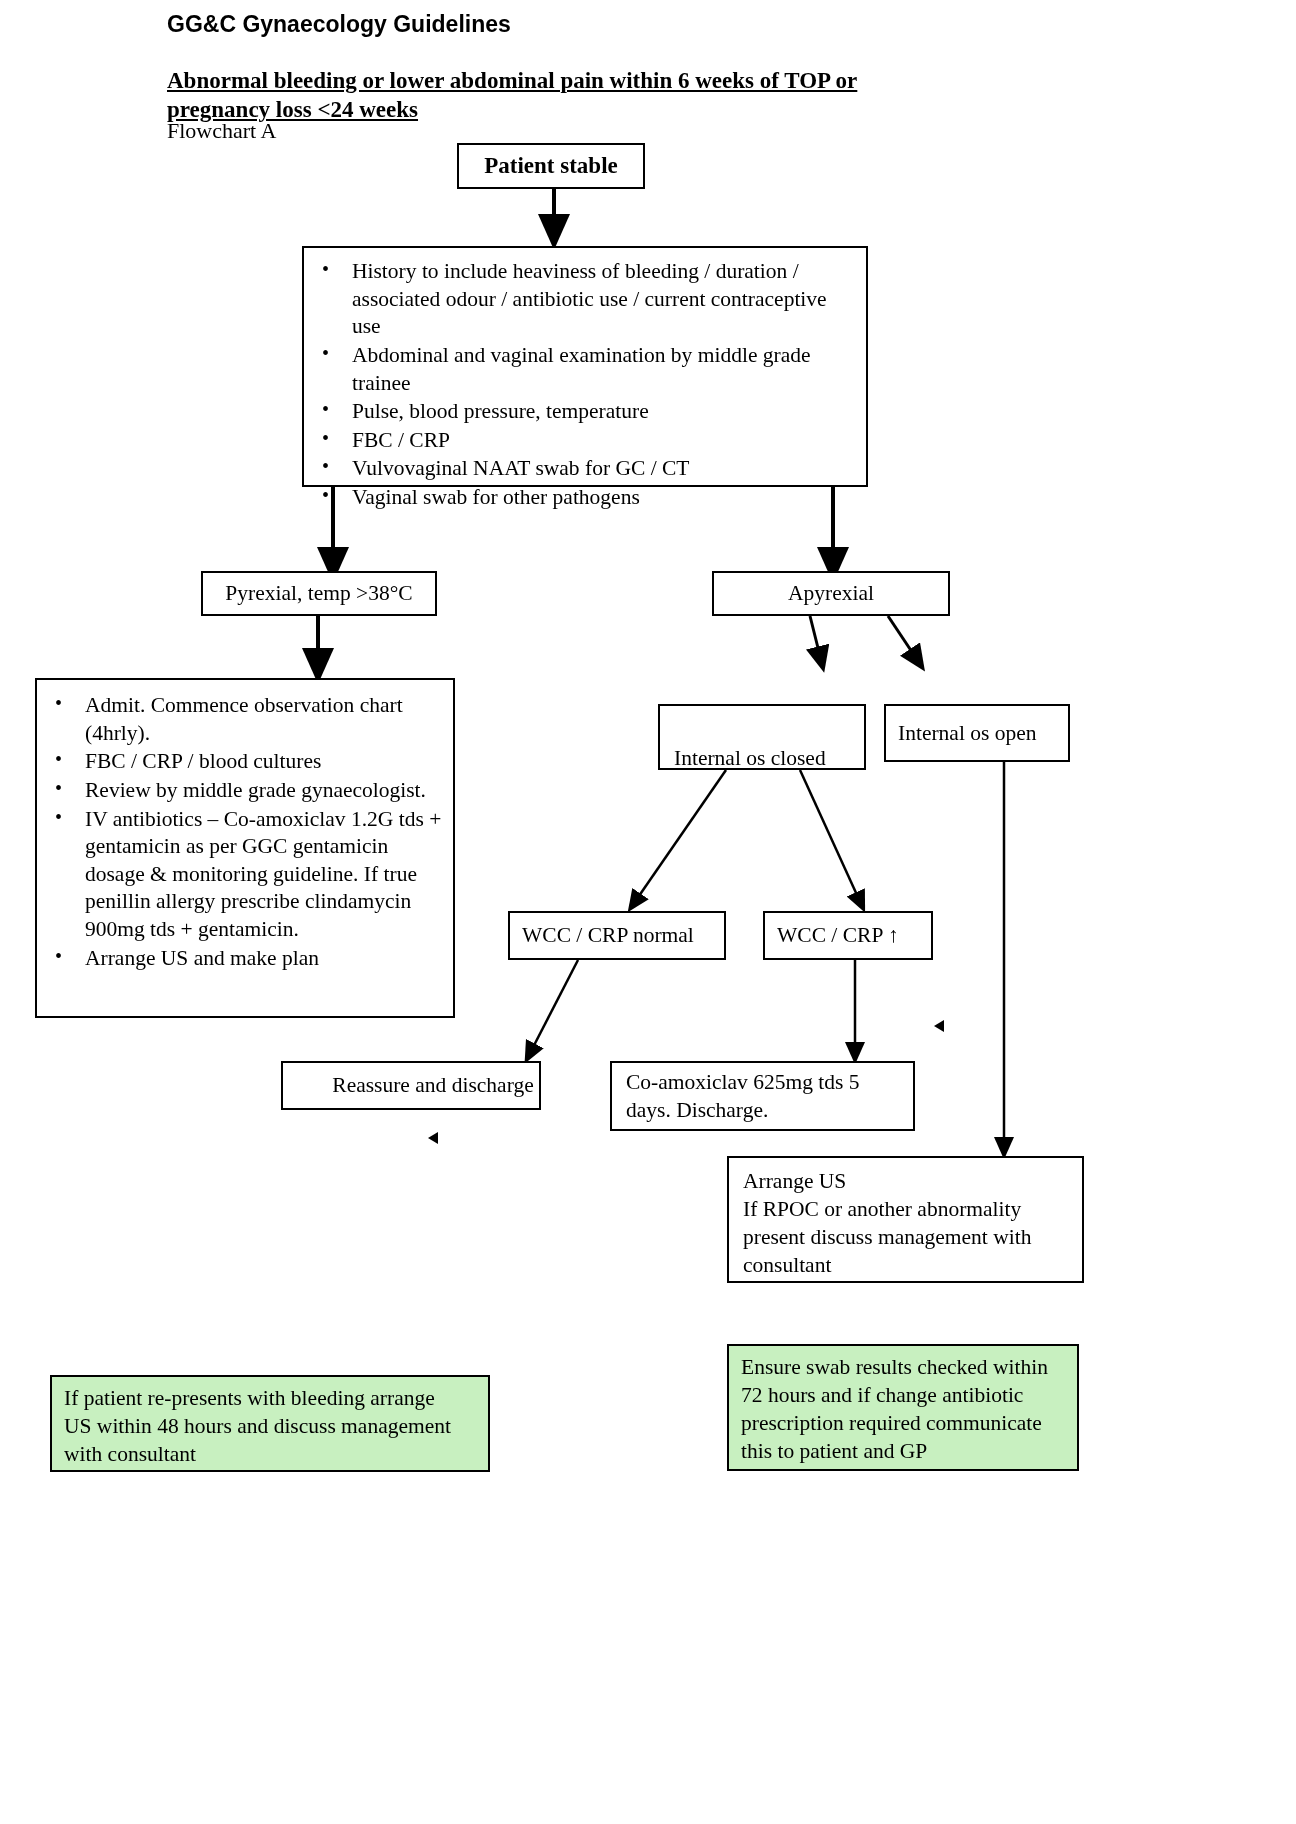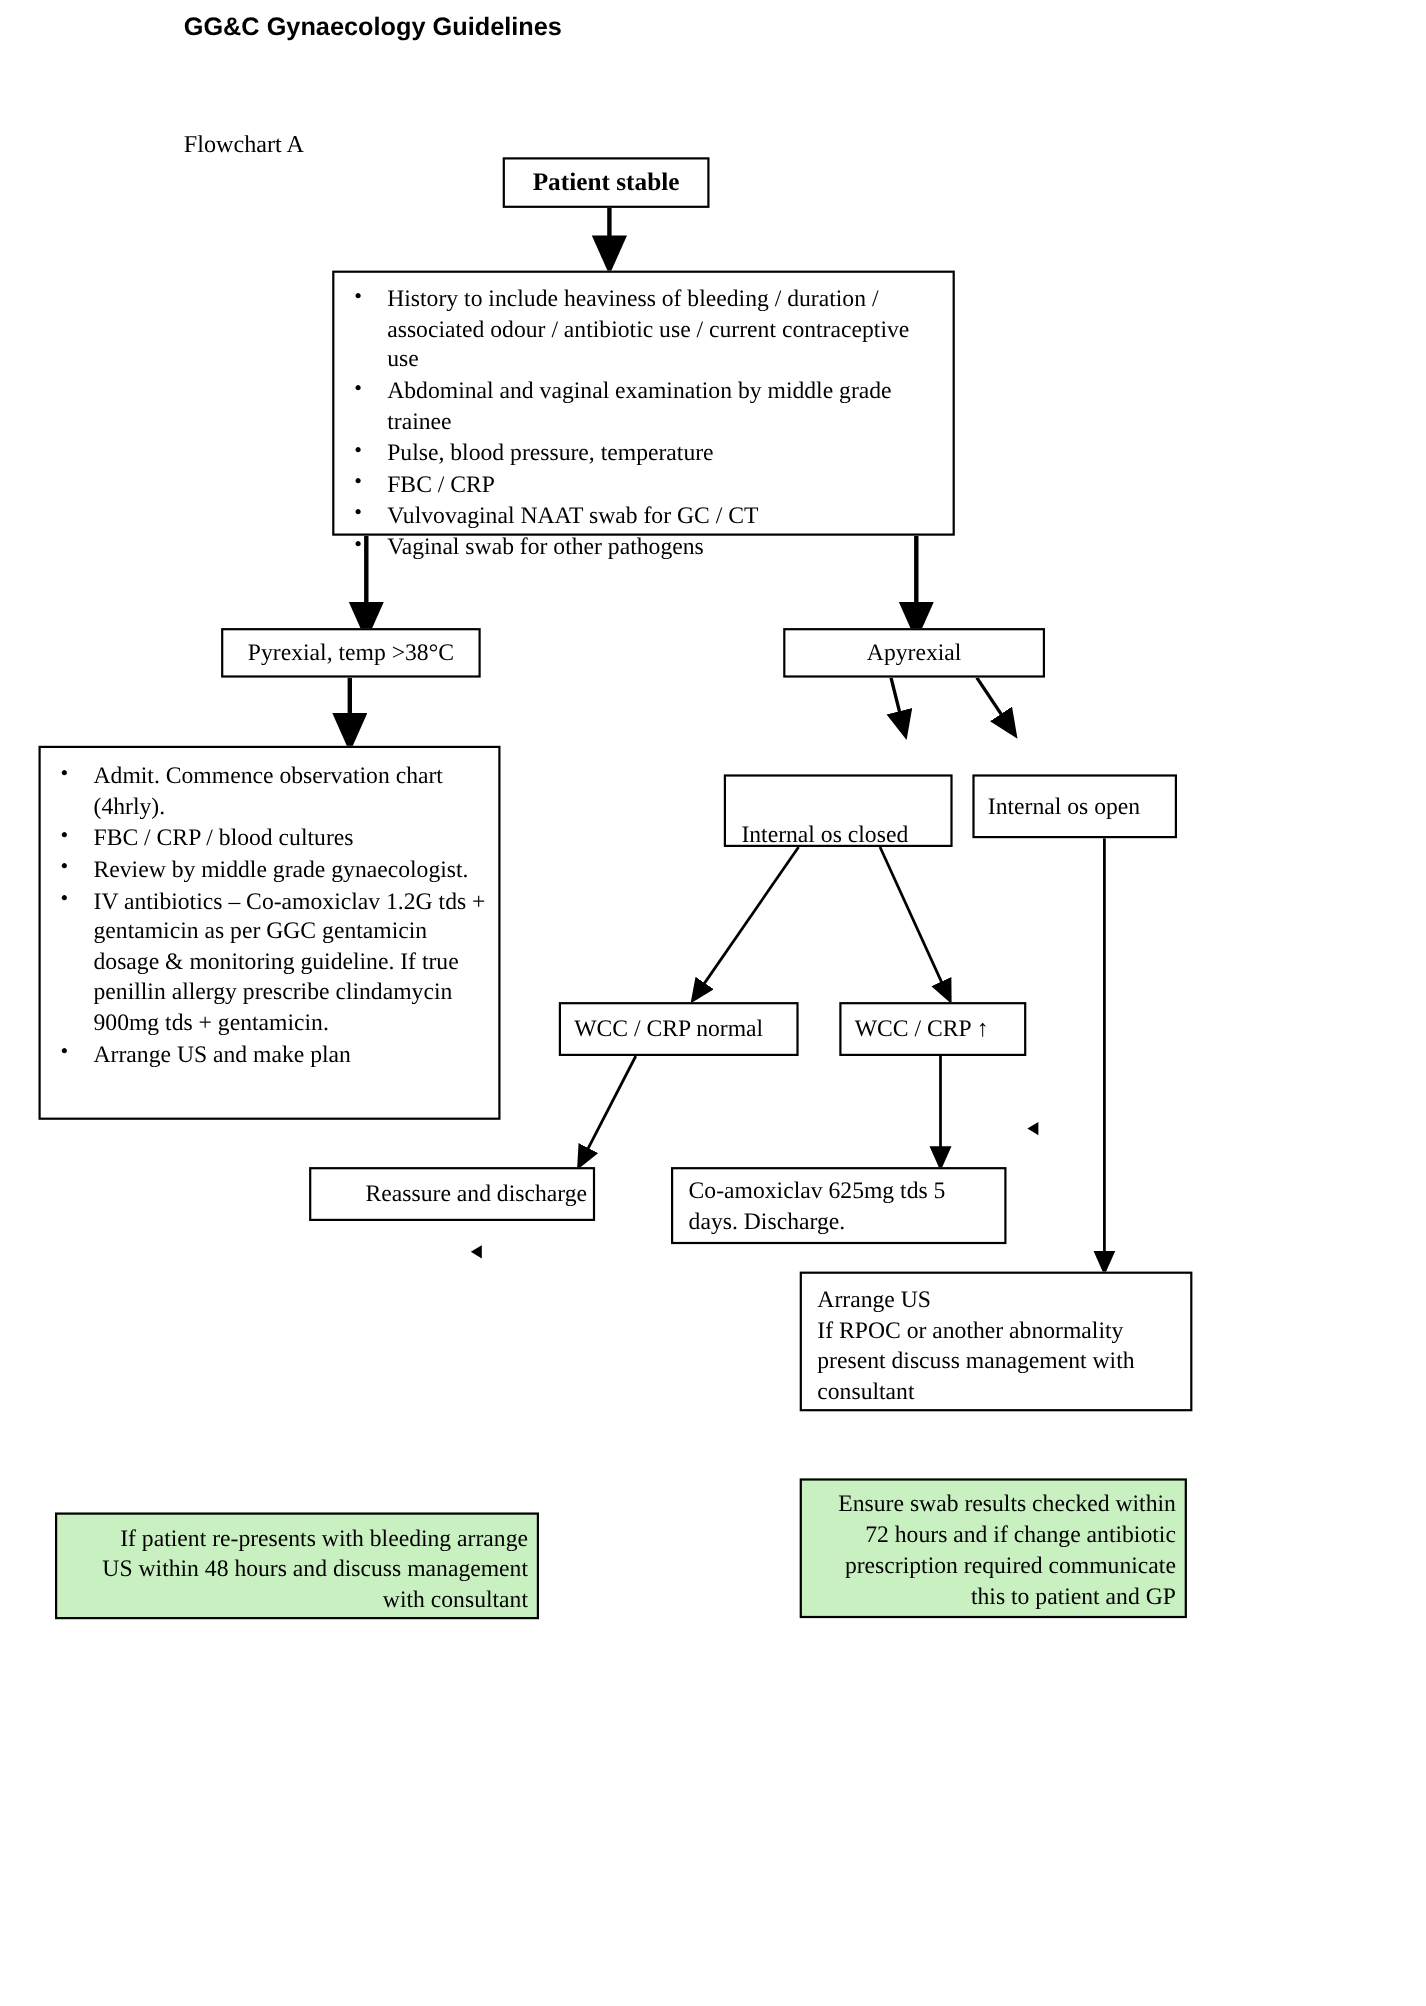--- a/index.html
+++ b/index.html
@@ -6,21 +6,21 @@
   body{
     width:1296px;height:1824px;
     background:#ffffff;
     font-family:"Liberation Serif","DejaVu Serif",serif;
     color:#000000;
     position:relative;
     overflow:hidden;
   }
   .canvas{position:absolute;left:0;top:0;width:1296px;height:1824px;}
   .box{position:absolute;border:2px solid #000;background:#fff;box-sizing:border-box;}
-  .green{background:#c8f0c0;border:2px solid #000;text-align:right;}
+  .green{background:#c8f0c0;border:2px solid #000;}
   h1.title{
     position:absolute;margin:0;font-size:23px;font-weight:bold;
     font-family:Liberation Sans, sans-serif;
   }
   .subtitle{
     position:absolute;font-size:23px;font-weight:bold;
     text-decoration:underline;line-height:1.28;
   }
   .flowlabel{position:absolute;font-size:22px;}
   .boxtext{font-size:21.5px;line-height:1.3;}
@@ -35,20 +35,24 @@
   .ctr{text-align:center;}
   svg.lines{position:absolute;left:0;top:0;width:1296px;height:1824px;pointer-events:none;}
 </style>
 </head>
 <body>
 
 <div class="canvas">
 
   <h1 class="title" style="left:167px;top:11px;">GG&amp;C Gynaecology Guidelines</h1>
 
+  <div class="subtitle" style="left:167px;top:66px;width:760px;">
+    <span style="display: block;">Abnormal bleeding or lower abdominal pain within 6 weeks of TOP or</span>
+    <span style="display: block;">pregnancy loss &lt;24 weeks</span>
+  </div>
 
   <div class="flowlabel" style="left:167px;top:118px;">Flowchart A</div>
 
   <svg class="lines" viewBox="0 0 1296 1824">
     <defs>
       <marker id="ah" markerWidth="10" markerHeight="10" refX="6" refY="4" orient="auto" markerUnits="strokeWidth">
         <path d="M0,0 L9,4 L0,8 z" fill="#000"></path>
       </marker>
     </defs>
 

